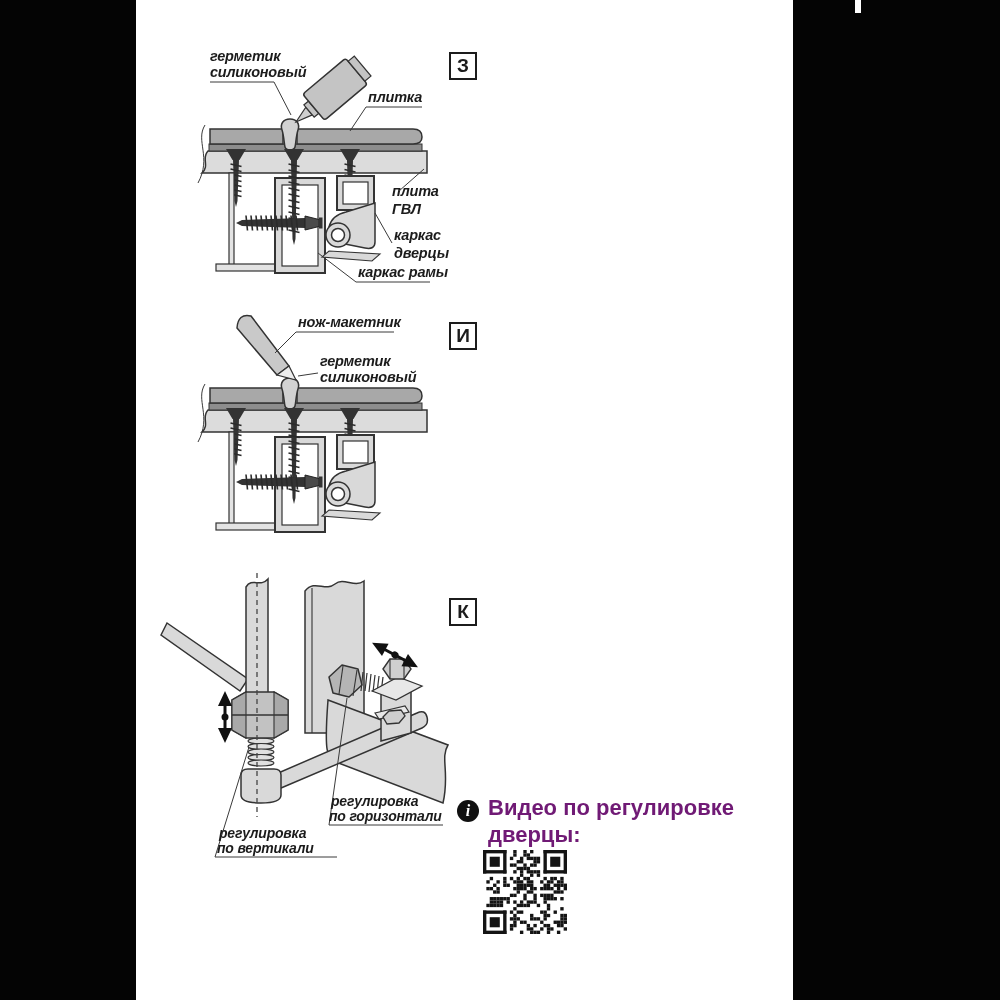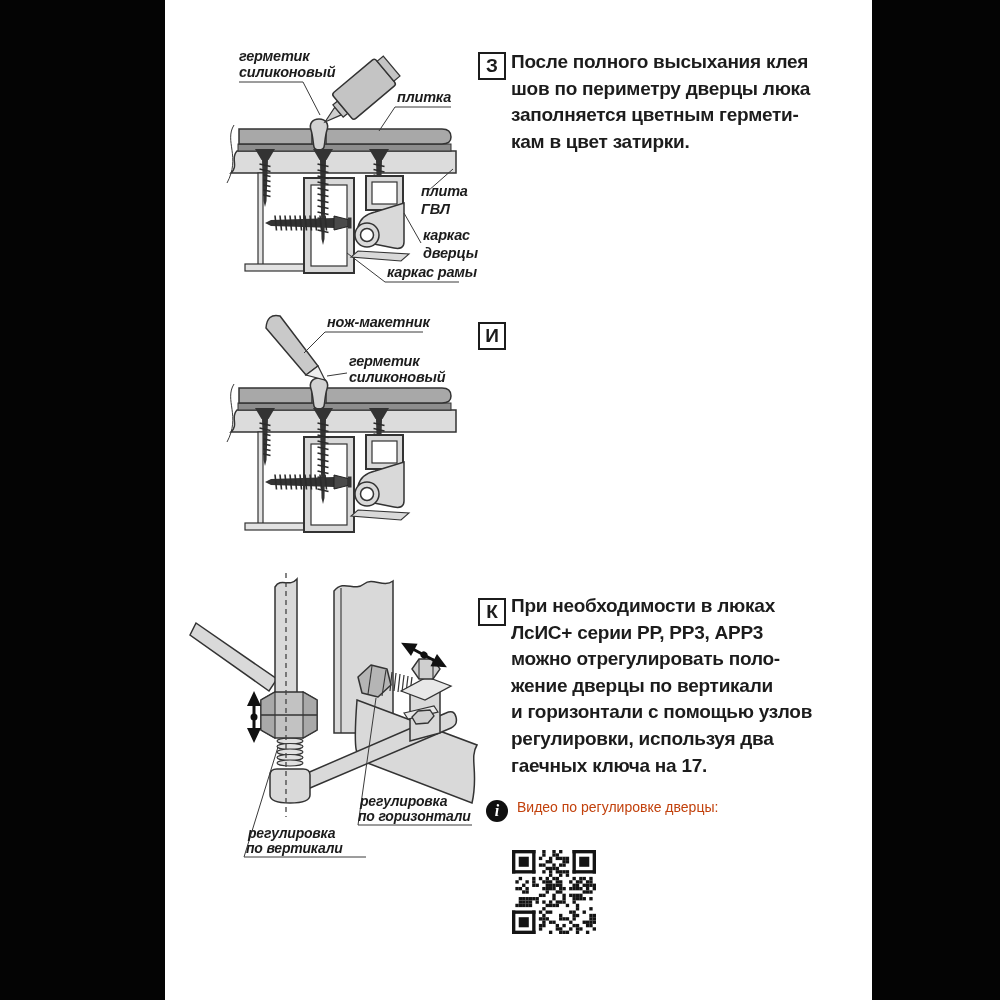--- a/index.html
+++ b/index.html
@@ -1,34 +1,34 @@
 <!DOCTYPE html>
 <html><head>
 <meta charset="utf-8">
 <style>
   *{margin:0;padding:0;box-sizing:border-box}
   html,body{width:1000px;height:1000px}
   body{background:#040404;font-family:"Liberation Sans",sans-serif;position:relative;overflow:hidden}
-  .paper{position:absolute;left:165px;top:0;width:707px;height:1000px;background:#ffffff}
+  .paper{position:absolute;left:136px;top:0;width:657px;height:1000px;background:#ffffff}
   .notch{position:absolute;left:855px;top:0;width:6px;height:13px;background:#ffffff}
   .step-badge{position:absolute;left:313px;width:28px;height:28px;border:2.5px solid #1c1c1c;
     display:flex;align-items:center;justify-content:center;font-size:19px;font-weight:700;color:#1c1c1c;background:#fff}
   .step-text{position:absolute;left:346px;width:320px;font-size:19px;line-height:26.6px;font-weight:700;
     color:#1c1c1c;white-space:pre-line;letter-spacing:-0.25px}
   .dsvg{position:absolute}
   .dlabel{font-family:"Liberation Sans",sans-serif;font-style:italic;font-weight:700;font-size:14.5px;
     fill:#1c1c1c;letter-spacing:-0.2px}
   .dlabel3{font-size:14px}
   .ln{stroke:#333;stroke-width:1.5}
   .ln1{stroke:#333;stroke-width:1.1}
   .thin{stroke:#3a3a3a;stroke-width:1;fill:none}
   .note-icon{position:absolute;left:321px;top:800px;width:22px;height:22px;border-radius:50%;background:#101010;
     color:#fff;display:flex;align-items:center;justify-content:center;
     font-family:"Liberation Serif",serif;font-weight:700;font-style:italic;font-size:16px}
-  .note-text{position:absolute;left:352px;top:794px;font-size:14px;line-height:27px;font-weight:400;color:#c2410c}
+  .note-text{position:absolute;left:352px;top:794px;font-size:22px;line-height:27px;font-weight:700;color:#701a75}
   .qr{position:absolute;left:347px;top:850px;width:84px;height:84px}
 </style>
 </head>
 <body>
 
 <div class="paper">
 
   <svg class="dsvg" style="left:36px;top:45px" width="280" height="250" viewBox="0 0 280 250">
     <defs>
       <g id="xsec">
@@ -246,35 +246,24 @@
 
     <polyline points="290,260 176,260 194,133" class="thin"></polyline>
     <polyline points="184,292 62,292 96,182" class="thin"></polyline>
     <text x="178" y="241" class="dlabel dlabel3">регулировка</text>
     <text x="176" y="256" class="dlabel dlabel3">по горизонтали</text>
     <text x="66" y="273" class="dlabel dlabel3">регулировка</text>
     <text x="64" y="288" class="dlabel dlabel3">по вертикали</text>
   </svg>
 
   <div class="step-badge" style="top:52px">З</div>
-  <div class="step-text" style="top:49px">После полного высыхания клея
-шов по периметру дверцы люка
-заполняется цветным гермети-
-кам в цвет затирки.</div>
 
   <div class="step-badge" style="top:322px">И</div>
 
   <div class="step-badge" style="top:598px">К</div>
-  <div class="step-text" style="top:593px">При необходимости в люках
-ЛсИС+ серии РР, РР3, АРР3
-можно отрегулировать поло-
-жение дверцы по вертикали
-и горизонтали с помощью узлов
-регулировки, используя два
-гаечных ключа на 17.</div>
 
   <div class="note-icon">i</div>
   <div class="note-text">
     <div>Видео по регулировке дверцы:</div>
   </div>
   <svg class="qr" id="qr-svg" viewBox="0 0 84 84">
       <rect x="30.24" y="0" width="3.36" height="3.36" fill="#141414"></rect>
       <rect x="40.32" y="0" width="3.36" height="3.36" fill="#141414"></rect>
       <rect x="47.04" y="0" width="3.36" height="3.36" fill="#141414"></rect>
       <rect x="30.24" y="3.36" width="3.36" height="3.36" fill="#141414"></rect>

